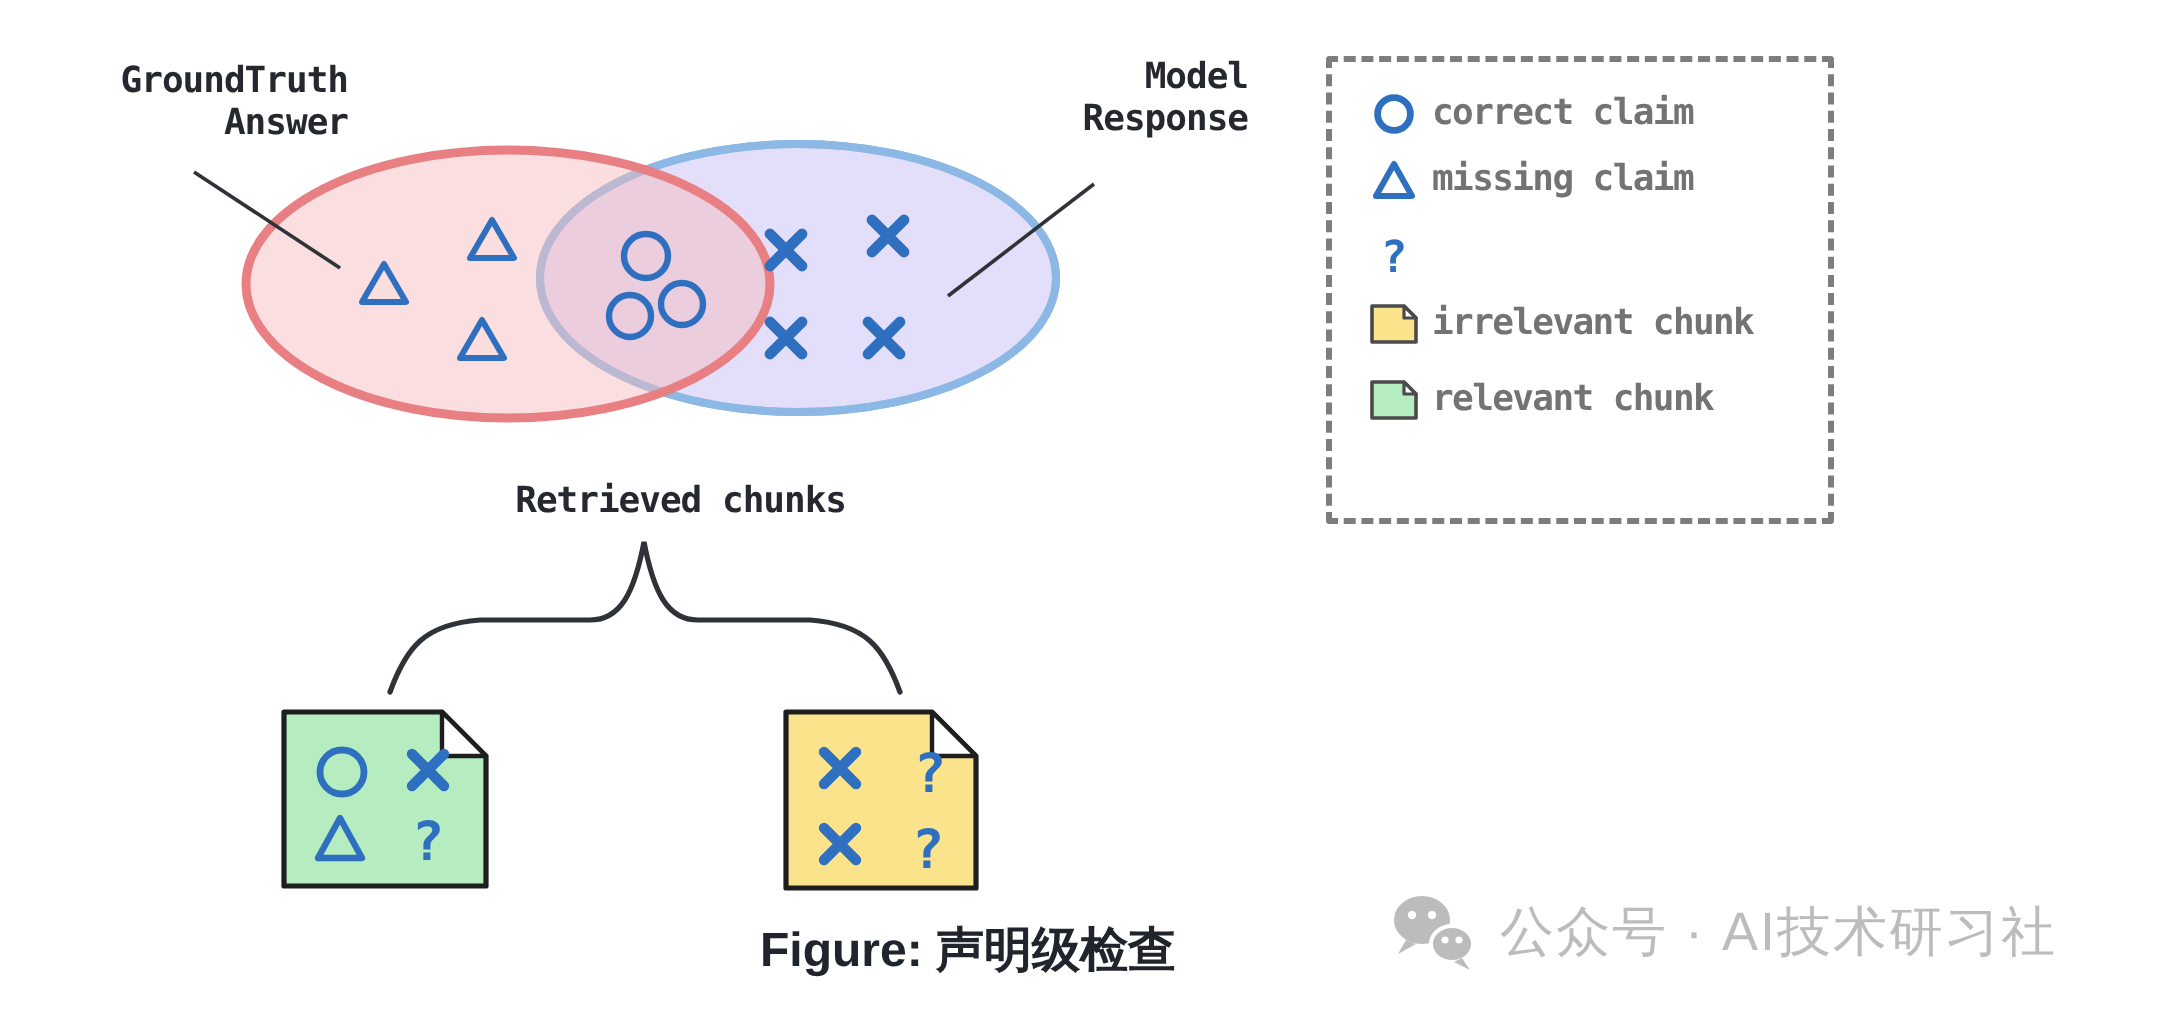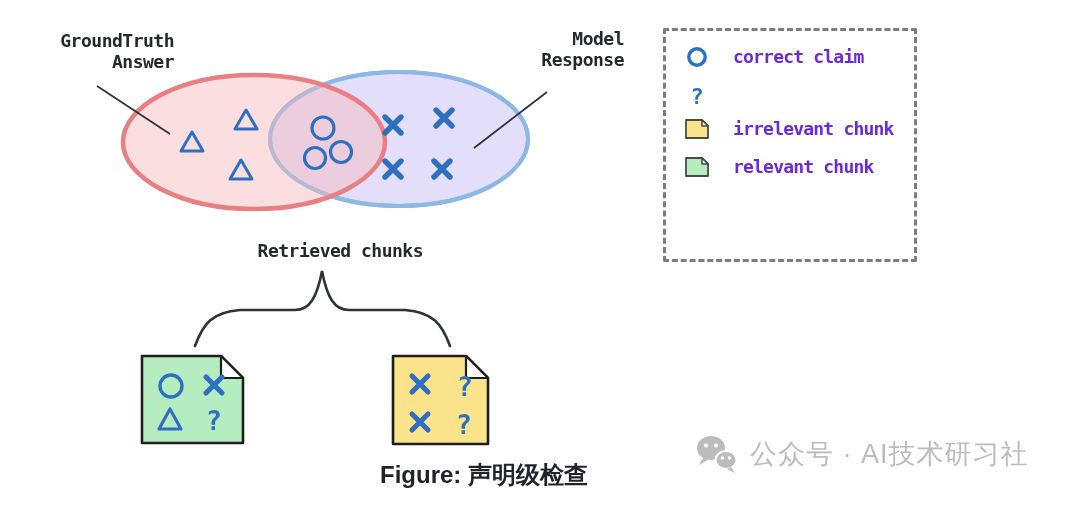--- a/index.html
+++ b/index.html
@@ -36,42 +36,42 @@
     border: 3px dashed #7d7d7d;
     border-radius: 2px;
     padding: 9px 6px 0 14px;
   }
   .legend-row { display: flex; align-items: center; height: 33px; }
   .legend-row.gap-above { margin-top: 7px; }
   .legend-row.chunk-row { height: 31px; }
   .legend-icon-cell { width: 34px; display: flex; justify-content: center; align-items: center; }
   .legend-label {
     font: bold 18px "DejaVu Sans Mono", monospace;
-    color: #6d28d9;
+    color: #737373;
     letter-spacing: -0.8px;
-    margin-left: 19px;
+    margin-left: 2px;
   }
   .q-glyph {
     font: bold 22px "DejaVu Sans Mono", monospace;
     color: var(--marker-blue);
     line-height: 22px;
   }
 
   
   .caption {
     position: absolute;
     left: 357px; top: 459px;
     font: bold 24px "Liberation Sans", sans-serif;
     color: #20242d;
     white-space: pre;
     margin-left: 23px;
   }
   .watermark {
     position: absolute;
-    left: 694px; top: 434px;
+    left: 694px; top: 446px;
     display: flex; align-items: center;
     color: var(--watermark-gray);
     justify-content: center;
   }
   .watermark-text {
     font: 27px "Liberation Sans", sans-serif;
     color: var(--watermark-gray);
     margin-left: 10px;
     letter-spacing: 1px;
     white-space: pre;
@@ -136,20 +136,28 @@
   <div class="mono-label retrieved-label">Retrieved chunks</div>
 
   <div class="legend">
     <div class="legend-row">
       <span class="legend-icon-cell">
         <svg width="24" height="24" viewBox="0 0 24 24">
           <circle cx="12" cy="12" r="8.2" class="marker" stroke-width="3.4"></circle>
         </svg>
       </span>
       <span class="legend-label">correct claim</span>
+    </div>
+    <div class="legend-row">
+      <span class="legend-icon-cell">
+        <svg width="24" height="22" viewBox="0 0 24 22">
+          <path d="M12,3 L21,19 L3,19 Z" class="marker" stroke-width="3" stroke-linejoin="round"></path>
+        </svg>
+      </span>
+      <span class="legend-label">missing claim</span>
     </div>
     <div class="legend-row gap-above">
       <span class="legend-icon-cell">
         <span class="q-glyph">?</span>
       </span>
     </div>
     <div class="legend-row chunk-row">
       <span class="legend-icon-cell">
         <svg width="28" height="24" viewBox="0 0 28 24">
           <path d="M3,3 L19,3 L25,9 L25,21 L3,21 Z" stroke="#4a4a4a" stroke-width="1.8" stroke-linejoin="round" fill="#fbe38b"></path>

